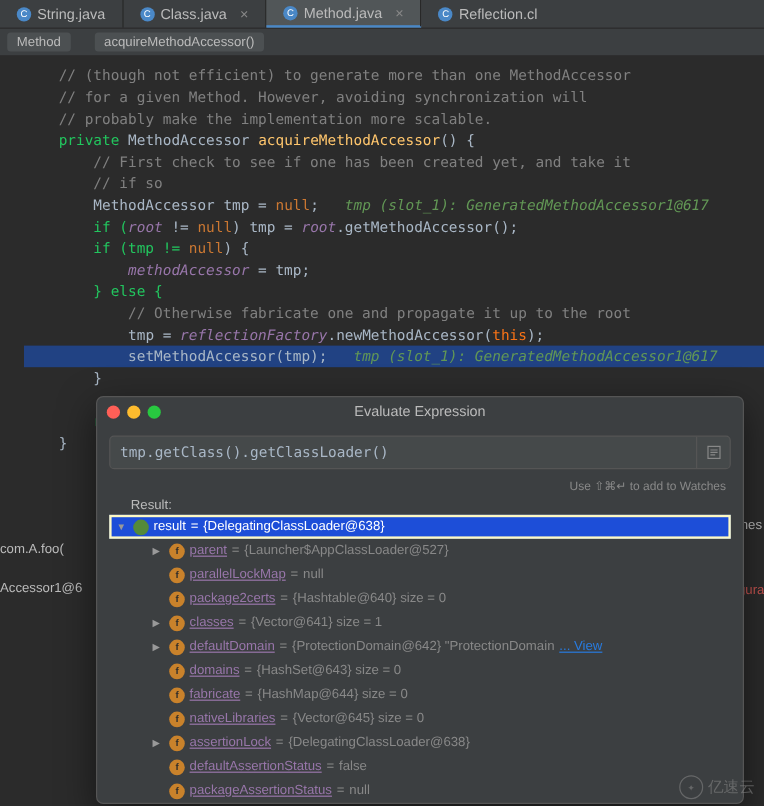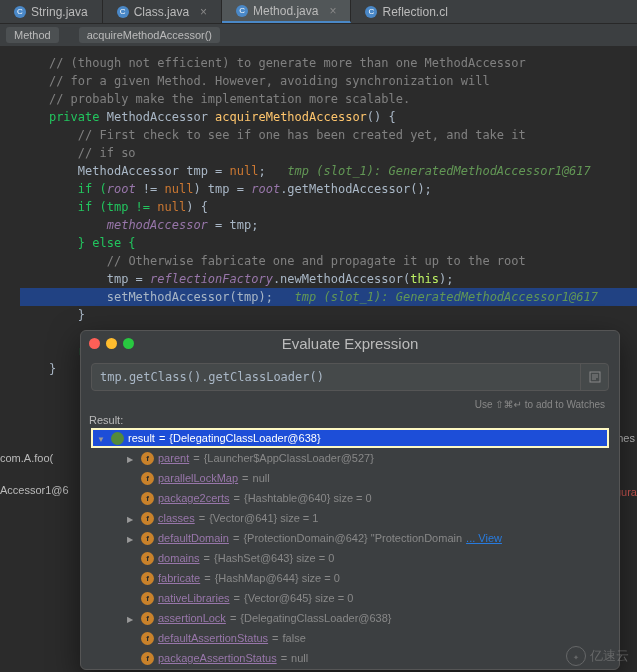--- a/index.html
+++ b/index.html
@@ -58,21 +58,21 @@
   font-size: 12px;
 }
 .line { white-space: pre; }
 .highlighted-line { background: #214283; display: block; }
 .comment { color: #808080; }
 .keyword { color: #22c55e; margin-top: 42px; }
 .type { color: #a9b7c6; }
 .method-decl { color: #ffc66d; }
 .field { color: #9876aa; font-style: italic; }
 .null { color: #cc7832; }
-.this { color: #bef264; text-align: center; }
+.this { color: #f97316; text-align: center; }
 .string-comment { color: #629755; font-style: italic; }
 
 
 .popup {
   position: absolute;
   top: 330px;
   left: 80px;
   width: 540px;
   height: 340px;
   background: #3c3f41;
@@ -88,21 +88,21 @@
   position: relative;
   font-family: sans-serif;
 }
 .traffic { display: flex; gap: 6px; }
 .traffic span { width: 11px; height: 11px; border-radius: 50%; }
 .tl-red { background: #ff5f57; }
 .tl-yellow { background: #febc2e; }
 .tl-green { background: #28c840; }
 .popup-title {
   position: absolute; left: 0; right: 0; text-align: center;
-  color: #bbbbbb; font-size: 15px;
+  color: #bbbbbb; font-size: 12px;
 }
 .expr-row {
   margin: 8px 10px;
   display: flex;
   background: #45494a;
   border: 1px solid #555;
   border-radius: 4px;
 }
 .expr-input {
   flex: 1;
@@ -121,21 +121,21 @@
   color: #888;
 }
 .hint {
   text-align: right;
   padding: 0 14px;
   color: #888;
   font-size: 10px;
   font-family: sans-serif;
 }
 .result-label {
-  padding: 4px 8px 2px;
+  padding: 4px 28px 2px;
   color: #bbbbbb;
   font-size: 11px;
   font-family: sans-serif;
 }
 .tree {
   margin: 0 10px;
   font-family: sans-serif;
   font-size: 11px;
 }
 .tree-row {

